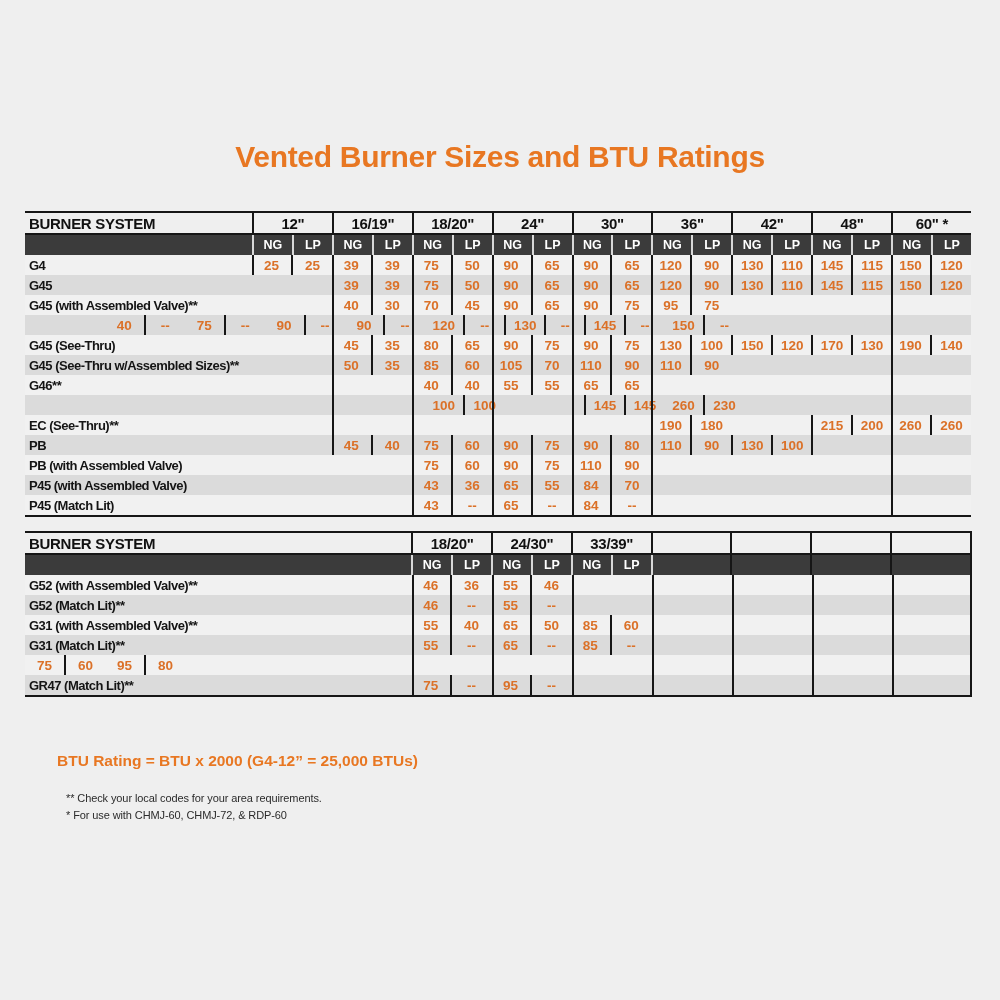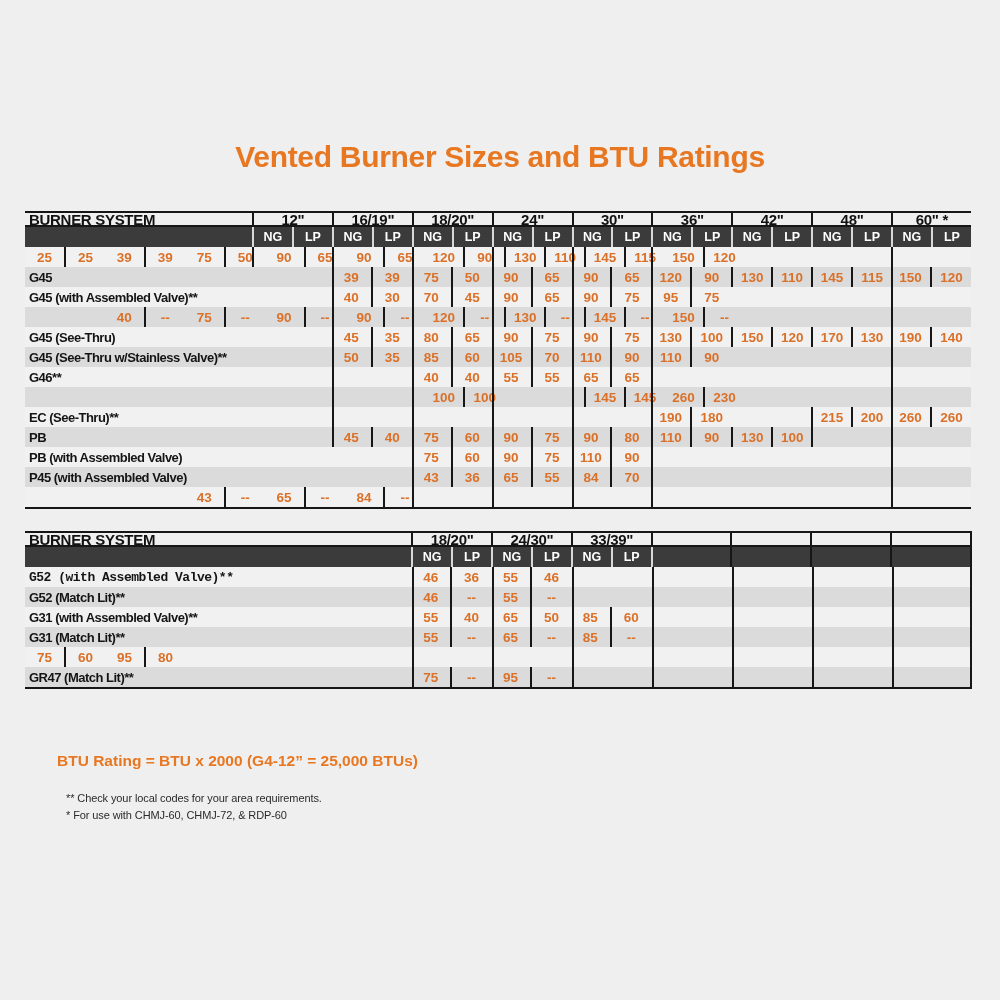--- a/index.html
+++ b/index.html
@@ -17,21 +17,21 @@
     font-family:"Liberation Sans", sans-serif;
     overflow:hidden;
   }
   .page-title{
     position:absolute;top:140px;left:0;right:0;
     text-align:center;font-size:30px;font-weight:bold;
     color:var(--accent);margin:0;letter-spacing:-0.3px;
   }
   .vtable{position:absolute;}
   .size-row{
-    display:flex;box-sizing:border-box;height:16px;
+    display:flex;box-sizing:border-box;height:24px;
     border-top:2px solid var(--line);
     border-bottom:2px solid var(--line);
     align-items:stretch;
   }
   .size-label{
     display:flex;align-items:center;
     font-weight:bold;font-size:15px;letter-spacing:-0.3px;
     padding-left:4px;color:#111;box-sizing:border-box;
   }
   .size-col{
@@ -128,20 +128,21 @@
         <div class="gas-cell">NG</div>
         <div class="gas-cell">LP</div>
       </div>
       <div class="bar-group" style="width: 79.8889px;">
         <div class="gas-cell">NG</div>
         <div class="gas-cell">LP</div>
       </div>
     </div>
     <div class="rows" style="height: 260px;">
       <div class="trow">
+        <div class="tlabel" style="width: 227px;">G4</div>
         <div class="tgroup" style="width: 79.8889px;">
           <div class="val">25</div>
           <div class="val div">25</div>
         </div>
         <div class="tgroup" style="width: 79.8889px;">
           <div class="val">39</div>
           <div class="val div">39</div>
         </div>
         <div class="tgroup" style="width: 79.8889px;">
           <div class="val">75</div>
@@ -300,21 +301,21 @@
         <div class="tgroup lborder" style="width: 79.8889px;">
           <div class="val">170</div>
           <div class="val div">130</div>
         </div>
         <div class="tgroup" style="width: 79.8889px;">
           <div class="val">190</div>
           <div class="val div">140</div>
         </div>
       </div>
       <div class="trow stripe">
-        <div class="tlabel" style="width: 227px;">G45 (See-Thru w/Stainless Valve)**</div>
+        <div class="tlabel" style="width: 227px;">G45 (See-Thru w/Assembled Sizes)**</div>
         <div class="tgroup" style="width: 79.8889px;"></div>
         <div class="tgroup" style="width: 79.8889px;">
           <div class="val">50</div>
           <div class="val div">35</div>
         </div>
         <div class="tgroup" style="width: 79.8889px;">
           <div class="val">85</div>
           <div class="val div">60</div>
         </div>
         <div class="tgroup" style="width: 79.8889px;">
@@ -461,20 +462,21 @@
         <div class="tgroup" style="width: 79.8889px;">
           <div class="val">84</div>
           <div class="val div">70</div>
         </div>
         <div class="tgroup" style="width: 79.8889px;"></div>
         <div class="tgroup" style="width: 79.8889px;"></div>
         <div class="tgroup" style="width: 79.8889px;"></div>
         <div class="tgroup" style="width: 79.8889px;"></div>
       </div>
       <div class="trow">
+        <div class="tlabel" style="width: 227px;">P45 (Match Lit)</div>
         <div class="tgroup" style="width: 79.8889px;"></div>
         <div class="tgroup" style="width: 79.8889px;"></div>
         <div class="tgroup" style="width: 79.8889px;">
           <div class="val">43</div>
           <div class="val div">--</div>
         </div>
         <div class="tgroup" style="width: 79.8889px;">
           <div class="val">65</div>
           <div class="val div">--</div>
         </div>
@@ -521,21 +523,21 @@
         <div class="gas-cell">NG</div>
         <div class="gas-cell">LP</div>
       </div>
       <div class="bar-empty first" style="width: 80px;"></div>
       <div class="bar-empty rest" style="width: 80px;"></div>
       <div class="bar-empty rest" style="width: 80px;"></div>
       <div class="bar-empty rest" style="width: 80px;"></div>
     </div>
     <div class="rows" style="height: 120px;">
       <div class="trow">
-        <div class="tlabel" style="width: 387px; font-family: Liberation Mono, monospace;">G52 (with Assembled Valve)**</div>
+        <div class="tlabel" style="width: 387px;">G52 (with Assembled Valve)**</div>
         <div class="tgroup" style="width: 80px;">
           <div class="val">46</div>
           <div class="val div">36</div>
         </div>
         <div class="tgroup" style="width: 80px;">
           <div class="val">55</div>
           <div class="val div">46</div>
         </div>
         <div class="tgroup" style="width: 80px;"></div>
         <div class="tgroup" style="width: 80px;"></div>

